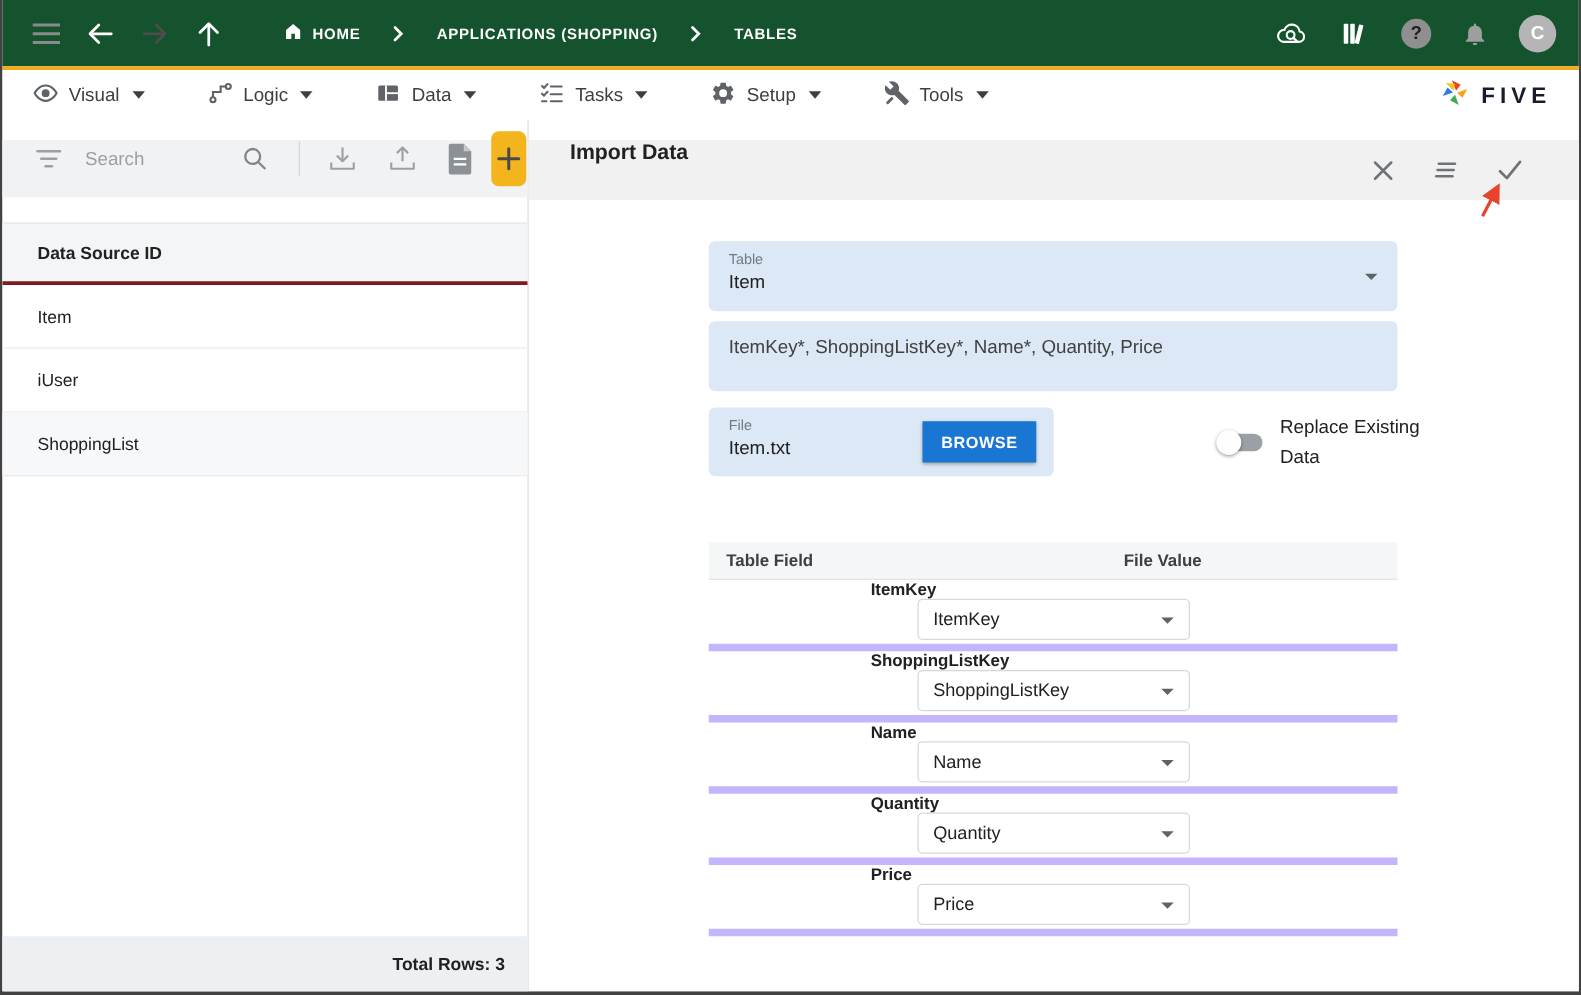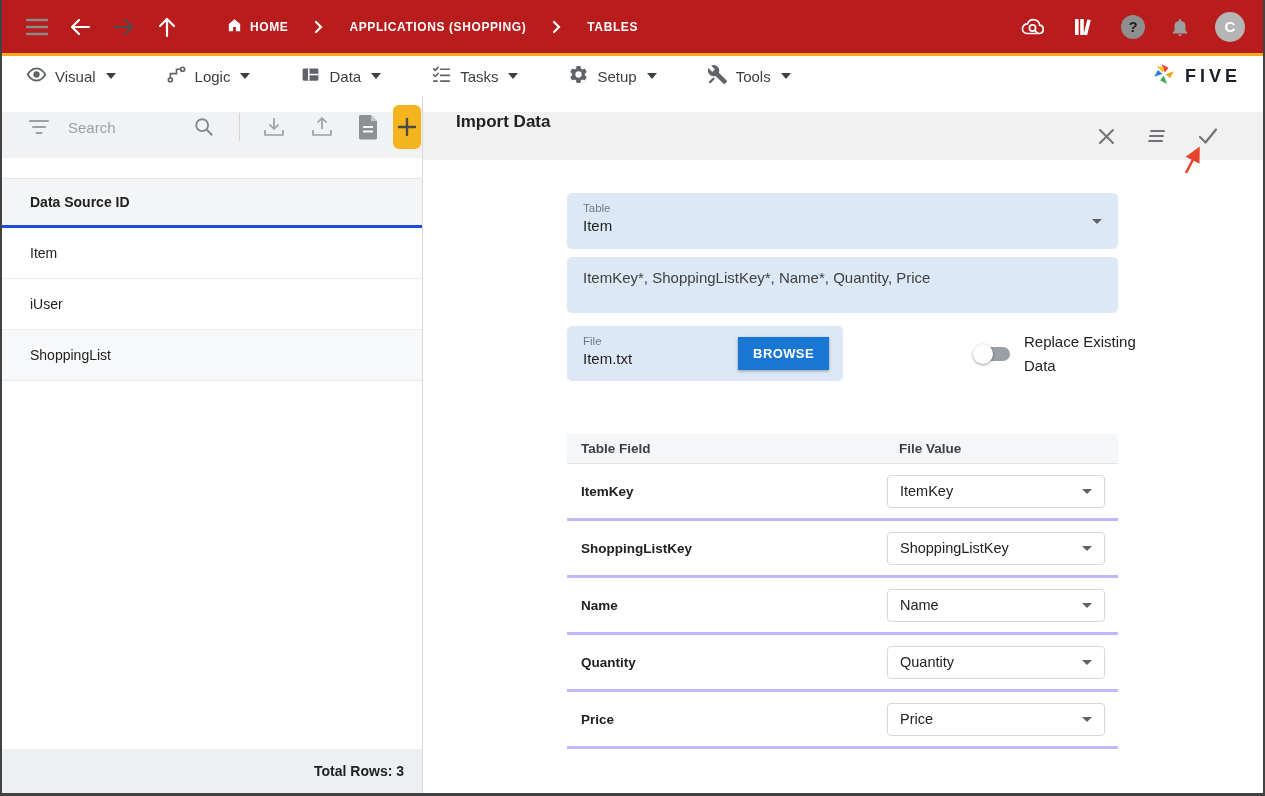--- a/index.html
+++ b/index.html
@@ -1,20 +1,20 @@
 <!DOCTYPE html>
 <html><head>
 <meta charset="utf-8">
 <style>
   * { margin:0; padding:0; box-sizing:border-box; }
   body { font-family:"Liberation Sans", sans-serif; background:#fff; width:1265px; height:796px; overflow:hidden; }
   .window { width:1265px; height:796px; border-left:2px solid #424242; border-right:2px solid #424242; border-bottom:3px solid #424242; display:flex; flex-direction:column; background:#fff; }
 
   
-  .topbar { height:53px; background:#b91c1c; display:flex; align-items:center; justify-content:space-between; padding:0 18px 0 24px; flex:0 0 auto; }
+  .topbar { height:53px; background:#14532d; display:flex; align-items:center; justify-content:space-between; padding:0 18px 0 24px; flex:0 0 auto; }
   .tb-left { display:flex; align-items:center; }
   .icon-btn { background:none; border:none; display:flex; align-items:center; justify-content:center; cursor:pointer; padding:0; }
   .tb-left .icon-btn { margin-right:20px; }
   .hamburger { margin-right:26px; }
   .breadcrumb { display:flex; align-items:center; margin-left:28px; }
   .crumb { color:#fff; font-size:12px; font-weight:bold; letter-spacing:.6px; white-space:nowrap; }
   .crumb-home { display:flex; align-items:center; gap:7px; }
   .crumb-sep { margin:0 26px; display:flex; align-items:center; }
   .tb-right { display:flex; align-items:center; gap:24px; }
   .help-circle { width:24px; height:24px; border-radius:50%; background:#8f8f8f; color:#212121; font-size:15px; font-weight:bold; display:flex; align-items:center; justify-content:center; }
@@ -33,21 +33,21 @@
 
   
   .left-panel { width:421px; flex:0 0 auto; border-right:1px solid #d9d9d9; display:flex; flex-direction:column; padding-top:16px; background:#fff; }
   .lp-toolbar { height:46px; background:#f1f2f3; display:flex; align-items:center; padding:0 1px 16px 26px; flex:0 0 auto; }
   .lp-search-input { flex:1 1 auto; min-width:0; border:none; background:transparent; outline:none; font-size:15px; color:#212121; margin-left:18px; font-family:"Liberation Sans",sans-serif; }
   .lp-search-input::placeholder { color:#9aa0a6; }
   .lp-tool { background:none; border:none; cursor:pointer; display:flex; align-items:center; justify-content:center; padding:0; margin-right:22px; }
   .lp-divider { width:1px; height:28px; background:#d5d5d5; margin:0 22px 0 2px; }
   .add-btn { width:44px; height:44px; border-radius:6px; background:#F4B41E; border:none; cursor:pointer; display:flex; align-items:center; justify-content:center; margin-left:auto; }
   .lp-gap { height:20px; flex:0 0 auto; }
-  .lp-header { height:50px; background:#f4f5f6; border-top:1px solid #e7e7e7; border-bottom:3px solid #1d4ed8; font-size:14px; font-weight:bold; color:#212121; display:flex; align-items:center; padding-left:28px; flex:0 0 auto; }
+  .lp-header { height:50px; background:#f4f5f6; border-top:1px solid #e7e7e7; border-bottom:3px solid #7f1d1d; font-size:14px; font-weight:bold; color:#212121; display:flex; align-items:center; padding-left:28px; flex:0 0 auto; }
   .lp-row { height:51px; display:flex; align-items:center; padding-left:28px; font-size:14px; color:#212121; border-bottom:1px solid #ececec; cursor:pointer; flex:0 0 auto; }
   .lp-row.alt { background:#f7f8f9; }
   .lp-spacer { flex:1 1 auto; }
   .lp-footer { height:44px; background:#edf0f2; display:flex; align-items:center; justify-content:flex-end; padding-right:18px; font-size:14px; font-weight:bold; color:#212121; flex:0 0 auto; }
 
   
   .main-panel { flex:1 1 auto; padding-top:16px; position:relative; background:#fff; min-width:0; }
   .mp-header { height:48px; background:#f1f1f2; display:flex; padding:0 44px 0 33px; }
   .mp-title { font-size:17px; font-weight:bold; color:#212121; }
   .mp-actions { margin-left:auto; display:flex; align-items:center; gap:30px; }
@@ -65,21 +65,21 @@
   .field-file { width:276px; height:55px; }
   .browse-btn { position:absolute; right:14px; top:11px; background:#1976D2; color:#fff; border:none; border-radius:0; font-size:13px; font-weight:bold; letter-spacing:.4px; padding:9px 15px; cursor:pointer; box-shadow:0 1px 3px rgba(0,0,0,.35); font-family:"Liberation Sans",sans-serif; }
   .toggle-wrap { display:flex; align-items:center; margin-left:133px; cursor:pointer; }
   .toggle { position:relative; width:34px; height:14px; border-radius:7px; background:#9aa0a6; flex:0 0 auto; }
   .toggle-knob { position:absolute; left:-3px; top:-3px; width:20px; height:20px; border-radius:50%; background:#fefefe; box-shadow:0 1px 3px rgba(0,0,0,.4); }
   .toggle-label { margin-left:14px; font-size:15px; color:#212121; width:132px; line-height:1.55; }
 
   .map-table { width:551px; margin-top:53px; }
   .map-head { height:30px; background:#f5f6f7; border-bottom:1px solid #e4e4e4; display:flex; align-items:center; font-size:13.5px; font-weight:bold; color:#3c4043;gap:12px; }
   .map-head .c1 { padding-left:14px; width:320px; flex:0 0 auto; }
-  .map-row { height:57px; display:flex; align-items:center; border-bottom:3px solid #c4b5fd; }
+  .map-row { height:57px; display:flex; align-items:center; border-bottom:6px solid #c4b5fd;flex-direction:column; }
   .map-field { width:320px; flex:0 0 auto; padding-left:14px; font-size:13.5px; font-weight:bold; color:#212121; }
   .map-select { width:218px; height:33px; border:1px solid #d5d7da; border-radius:4px; background:#fff; display:flex; align-items:center; padding:0 12px; font-size:14.5px; color:#212121; cursor:pointer; position:relative; }
   .map-select .field-caret { right:12px; }
 </style>
 </head>
 <body>
 
 <div class="window">
 
   <header class="topbar">

